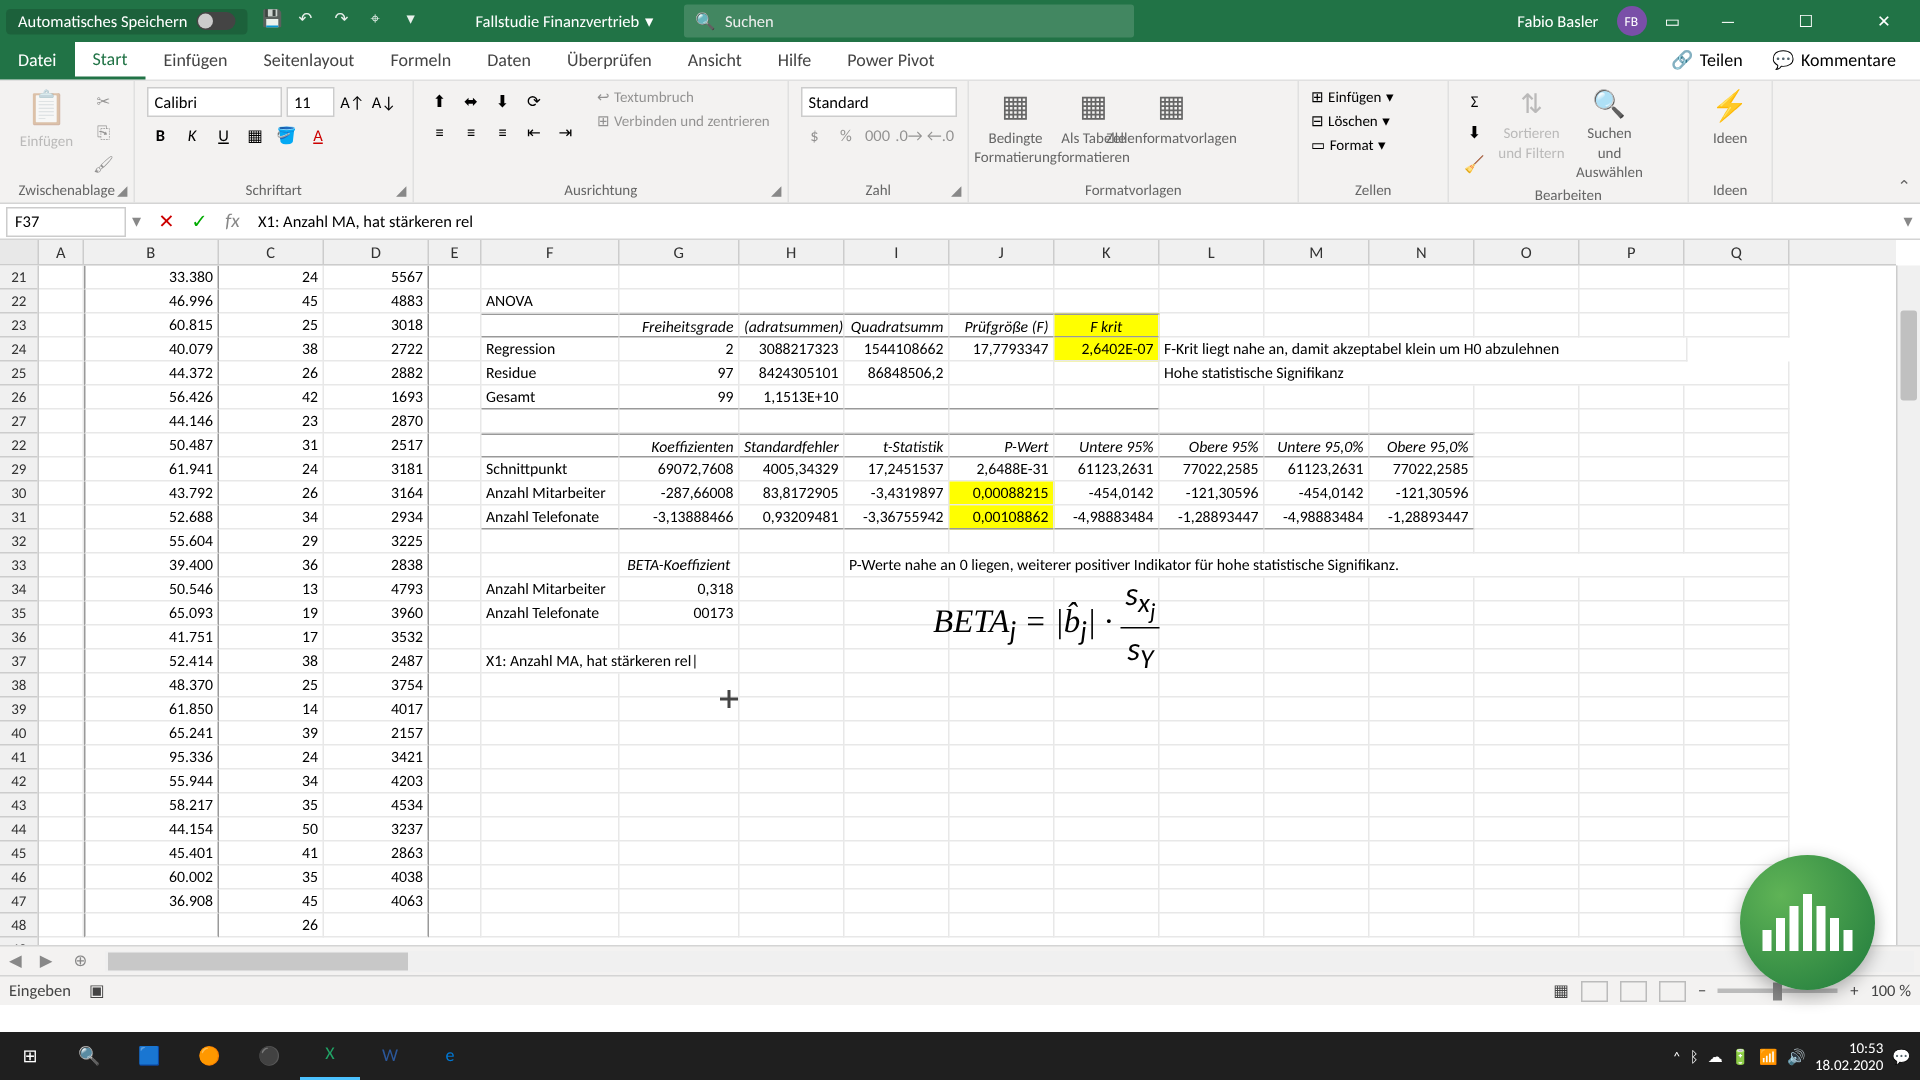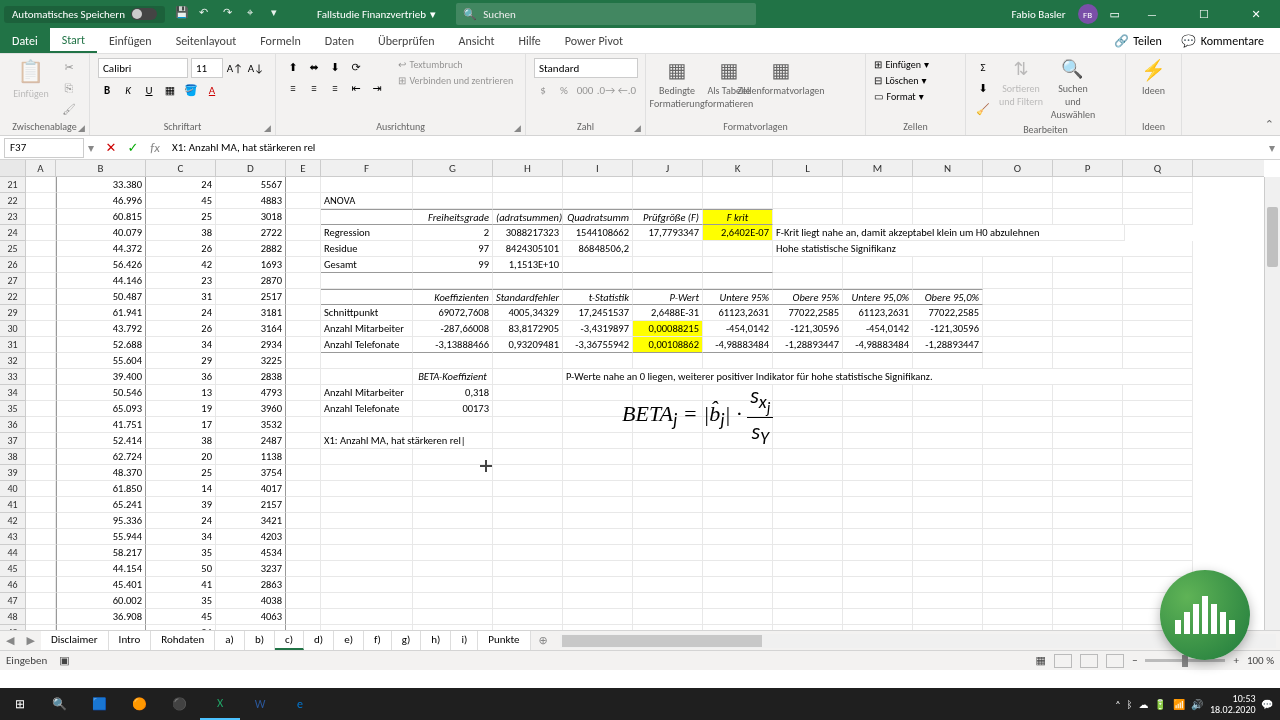--- a/index.html
+++ b/index.html
@@ -656,39 +656,20 @@
         <div class="cell" style="width:70px"></div>
         <div class="cell" style="width:70px"></div>
         <div class="cell" style="width:70px"></div>
         <div class="cell" style="width:70px"></div>
         <div class="cell" style="width:70px"></div>
         <div class="cell" style="width:70px"></div>
         <div class="cell" style="width:70px"></div>
       </div>
       <div class="row">
         <div class="cell" style="width:30px"></div>
-        <div class="cell r bl br-thick" style="width:90px">62.724</div>
-        <div class="cell r" style="width:70px">20</div>
-        <div class="cell r br-thick" style="width:70px">1138</div>
-        <div class="cell" style="width:35px"></div>
-        <div class="cell" style="width:92px"></div>
-        <div class="cell" style="width:80px"></div>
-        <div class="cell" style="width:70px"></div>
-        <div class="cell" style="width:70px"></div>
-        <div class="cell" style="width:70px"></div>
-        <div class="cell" style="width:70px"></div>
-        <div class="cell" style="width:70px"></div>
-        <div class="cell" style="width:70px"></div>
-        <div class="cell" style="width:70px"></div>
-        <div class="cell" style="width:70px"></div>
-        <div class="cell" style="width:70px"></div>
-        <div class="cell" style="width:70px"></div>
-      </div>
-      <div class="row">
-        <div class="cell" style="width:30px"></div>
         <div class="cell r bl br-thick" style="width:90px">48.370</div>
         <div class="cell r" style="width:70px">25</div>
         <div class="cell r br-thick" style="width:70px">3754</div>
         <div class="cell" style="width:35px"></div>
         <div class="cell" style="width:92px"></div>
         <div class="cell" style="width:80px"></div>
         <div class="cell" style="width:70px"></div>
         <div class="cell" style="width:70px"></div>
         <div class="cell" style="width:70px"></div>
         <div class="cell" style="width:70px"></div>
@@ -895,35 +876,20 @@
     </div>
   <div class="formula-img" style="left:582px; top:222px;margin-left:40px;">
     BETA<sub>j</sub> = |b̂<sub>j</sub>| · <span style="display:inline-block;vertical-align:middle"><span style="display:block;border-bottom:1px solid #000;padding:0 3px">s<sub>x<sub>j</sub></sub></span><span style="display:block;text-align:center">s<sub>Y</sub></span></span>
   </div>
   <div class="cursor-cross" style="left:480px; top:300px;"></div>
 </div>
 
 <div class="sheetbar">
   <span class="nav">◀</span>
   <span class="nav">▶</span>
-  <div id="sheets" style="display:flex">
-      <div class="st">Disclaimer</div>
-      <div class="st">Intro</div>
-      <div class="st">Rohdaten</div>
-      <div class="st">a)</div>
-      <div class="st">b)</div>
-      <div class="st active">c)</div>
-      <div class="st">d)</div>
-      <div class="st">e)</div>
-      <div class="st">f)</div>
-      <div class="st">g)</div>
-      <div class="st">h)</div>
-      <div class="st">i)</div>
-      <div class="st">Punkte</div>
-    </div>
   <span class="add">⊕</span>
   <div class="hscroll">
       <div class="hthumb"></div>
     </div>
 </div>
 
 <div class="statusbar">
   <span>Eingeben</span>
   <span style="margin-left:12px">▣</span>
   <div class="right">

